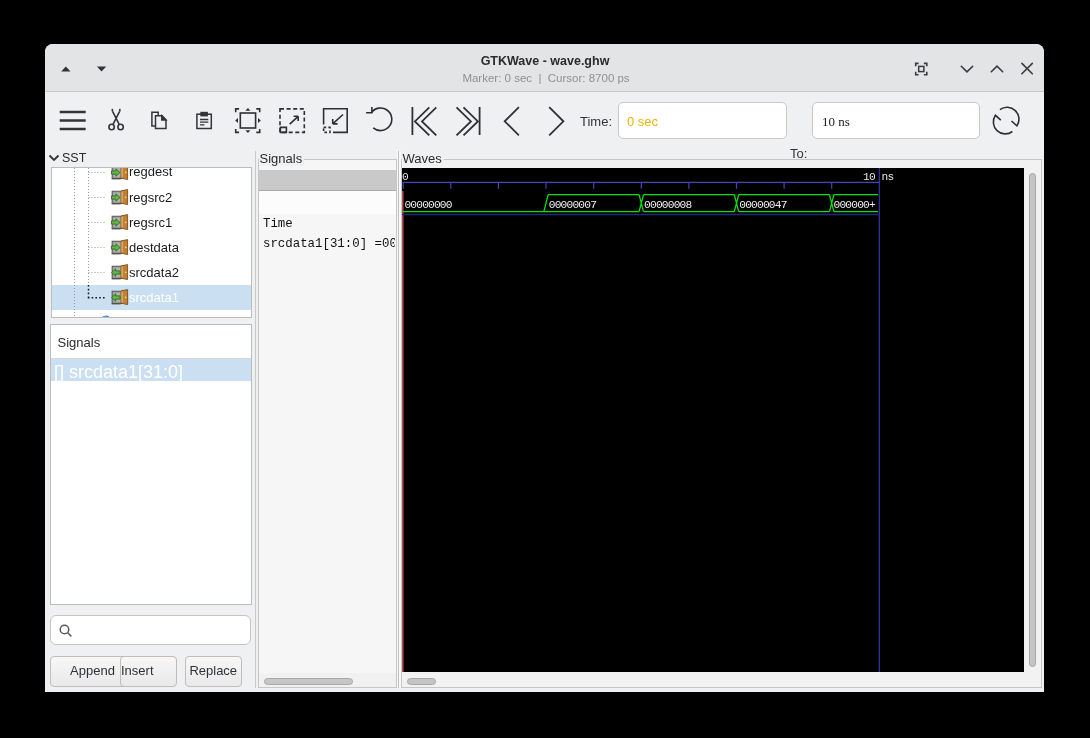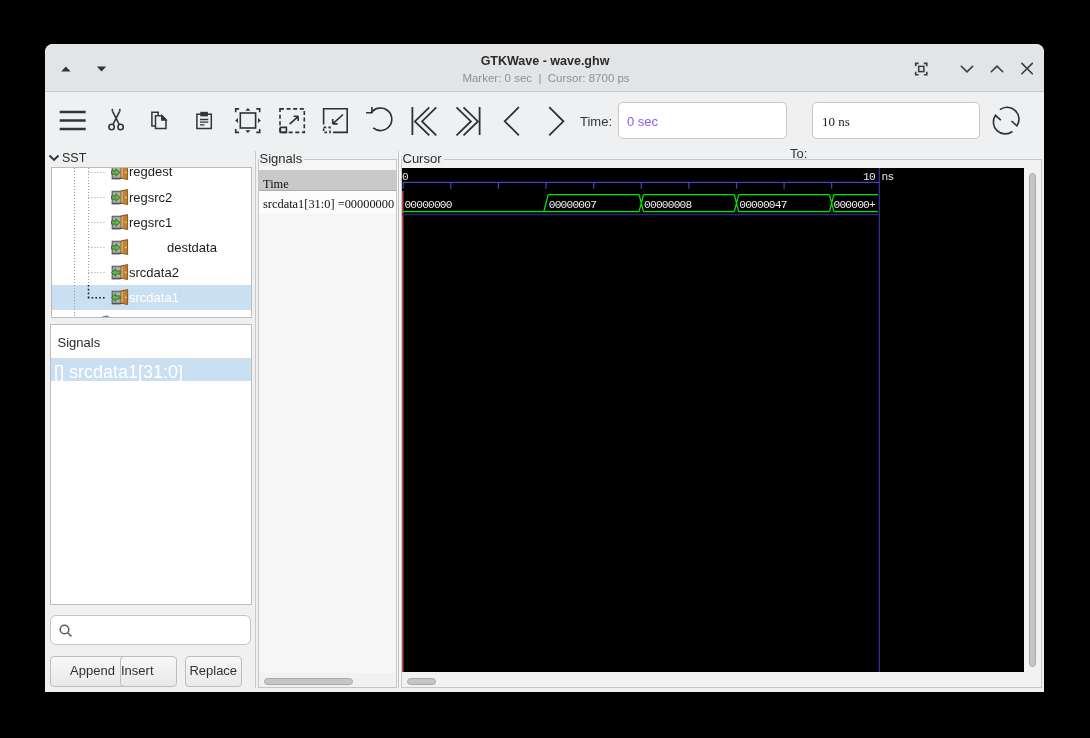--- a/index.html
+++ b/index.html
@@ -1,19 +1,19 @@
 <!DOCTYPE html>
 <html><head>
 <meta charset="utf-8">
 <style>
   html,body{margin:0;padding:0;}
   body{width:1090px;height:738px;background:#000;position:relative;overflow:hidden;
        font-family:"Liberation Sans",sans-serif;}
   .abs{position:absolute;}
-  .mono{font-family:Liberation Serif, serif;}
+  .mono{font-family:Liberation Mono, monospace;margin-top:40px;}
 </style>
 </head>
 <body>
 
 <div class="abs" id="win" style="left:45px;top:44px;width:999px;height:648px;background:#eff0f1;border-radius:8px 8px 0 0;"></div>
 
 <div class="abs" style="left:45px;top:44px;width:999px;height:47px;background:#e3e4e5;border-radius:8px 8px 0 0;border-bottom:1px solid #c8c8c8;"></div>
 <div class="abs" style="left:345px;top:53.5px;width:400px;text-align:center;font-size:12.5px;font-weight:bold;color:#2b2b2b;">GTKWave - wave.ghw</div>
 <div class="abs" style="left:346px;top:71.5px;width:400px;text-align:center;font-size:11.5px;color:#8e9092;">Marker: 0 sec&nbsp; |&nbsp; Cursor: 8700 ps</div>
 
@@ -99,37 +99,37 @@
   </g>
 
   <g stroke="#2c3136" stroke-width="1.6" fill="none">
     <path d="M 999.9 109.7 A 11.9 11.9 0 0 1 1016.9 125.9 L 1011.5 121"></path>
     <path d="M 1012.4 131.5 A 11.9 11.9 0 0 1 995.4 115.3 L 1000.8 120.2"></path>
   </g>
 </svg>
 
 <div class="abs" style="left:580px;top:114px;font-size:13px;color:#30353a;">Time:</div>
 <div class="abs" style="left:618px;top:102px;width:167px;height:35px;background:#fff;border:1px solid #ccc7c2;border-radius:5px;"></div>
-<div class="abs" style="left:627px;top:114px;font-size:13px;color:#8b5cf6;">0 sec</div>
+<div class="abs" style="left:627px;top:114px;font-size:13px;color:#eab308;">0 sec</div>
 <div class="abs" style="left:790px;top:114px;font-size:13px;color:#30353a;margin-top:32px;">To:</div>
 <div class="abs" style="left:812px;top:102px;width:166px;height:35px;background:#fff;border:1px solid #ccc7c2;border-radius:5px;"></div>
 <div class="abs" style="left:822px;top:114px;font-size:13px;color:#1a1a1a;font-family:Liberation Serif, serif;">10 ns</div>
 
 <div class="abs" style="left:48px;top:151px;font-size:12.5px;color:#2b2b2b;">
   <svg width="14" height="12" style="vertical-align:-2px;">
       <path d="M 1.5 3.5 L 6 8 L 10.5 3.5" stroke="#2f343a" stroke-width="1.8" fill="none"></path>
     </svg><span style="margin-left:0px;">SST</span>
 </div>
 
 <div class="abs" style="left:51px;top:167px;width:201px;height:150.5px;background:#fff;border:1px solid #bcbcbc;box-sizing:border-box;overflow:hidden;">
   <div class="abs" style="left:0px;top:116.5px;width:199px;height:25px;background:#cbdff2;"></div>
   <div class="abs" style="left:77px;top:-4.5px;font-size:13px;color:#1c1c1c;">regdest</div>
   <div class="abs" style="left:77px;top:21.5px;font-size:13px;color:#1c1c1c;">regsrc2</div>
   <div class="abs" style="left:77px;top:46.5px;font-size:13px;color:#1c1c1c;">regsrc1</div>
-  <div class="abs" style="left:77px;top:71.5px;font-size:13px;color:#1c1c1c;padding-left:38px;">destdata</div>
+  <div class="abs" style="left:77px;top:71.5px;font-size:13px;color:#1c1c1c;">destdata</div>
   <div class="abs" style="left:77px;top:96.5px;font-size:13px;color:#1c1c1c;">srcdata2</div>
   <div class="abs" style="left:77px;top:121.5px;font-size:13px;color:#fff;">srcdata1</div>
   <svg class="abs" style="left:0;top:0;" width="199" height="149" viewBox="51 167 199 149">
     <defs>
       <g id="door">
         <rect x="0.4" y="1.2" width="9.8" height="12.2" fill="#9b9b9b" stroke="#4d4d4d" stroke-width="0.9"></rect>
         <rect x="2" y="2.8" width="6.6" height="9" fill="#b3b3b3" stroke="none"></rect>
         <path d="M 0 13.9 H 9" stroke="#4a4a4a" stroke-width="1"></path>
         <path d="M 9.4 0.9 L 15.9 -0.4 L 15.9 14.6 L 9.4 13.1 Z" fill="#c08038" stroke="#7c4b10" stroke-width="0.9"></path>
         <path d="M 10.4 1.6 L 10.4 12.5" stroke="#e2b264" stroke-width="1.4"></path>
@@ -197,21 +197,21 @@
 <div class="abs mono" style="left:263px;top:176.5px;font-size:12.4px;color:#111;">Time</div>
 <div class="abs" style="left:258.5px;top:190.5px;width:137px;height:23px;background:#fcfcfc;overflow:hidden;"></div>
 <div class="abs mono" style="left:263px;top:196.5px;font-size:12.4px;color:#111;width:132px;overflow:hidden;white-space:nowrap;">srcdata1[31:0] =00000000</div>
 
 <div class="abs" style="left:258.5px;top:672.5px;width:137px;height:14.5px;background:#f1f1f1;"></div>
 <div class="abs" style="left:263.5px;top:677.5px;width:89px;height:7px;background:#c6c6c6;border:1px solid #a9a9a9;border-radius:4px;box-sizing:border-box;"></div>
 
 <div class="abs" style="left:396.5px;top:150.5px;width:4px;height:537px;background:#f7f8f9;"></div>
 <div class="abs" style="left:397.5px;top:150.5px;width:1px;height:537px;background:#c0c0c0;"></div>
 
-<div class="abs" style="left:402.5px;top:151px;font-size:13px;color:#2b2b2b;z-index:6;background:#eff0f1;padding-right:2px;">Cursor</div>
+<div class="abs" style="left:402.5px;top:151px;font-size:13px;color:#2b2b2b;z-index:6;background:#eff0f1;padding-right:2px;">Waves</div>
 
 <div class="abs" style="left:439px;top:159.3px;width:602px;height:1px;background:#c6c6c6;"></div>
 <div class="abs" style="left:400.5px;top:159.3px;width:1px;height:528.5px;background:#c6c6c6;"></div>
 <div class="abs" style="left:1040.5px;top:159.3px;width:1px;height:528.5px;background:#c6c6c6;"></div>
 <div class="abs" style="left:400.5px;top:687px;width:641px;height:1px;background:#c6c6c6;"></div>
 
 <div class="abs" style="left:401.5px;top:160.3px;width:639px;height:526.7px;background:#f2f2f2;"></div>
 
 <div class="abs" style="left:401.5px;top:167.5px;width:622.5px;height:504px;background:#000;"></div>
 

